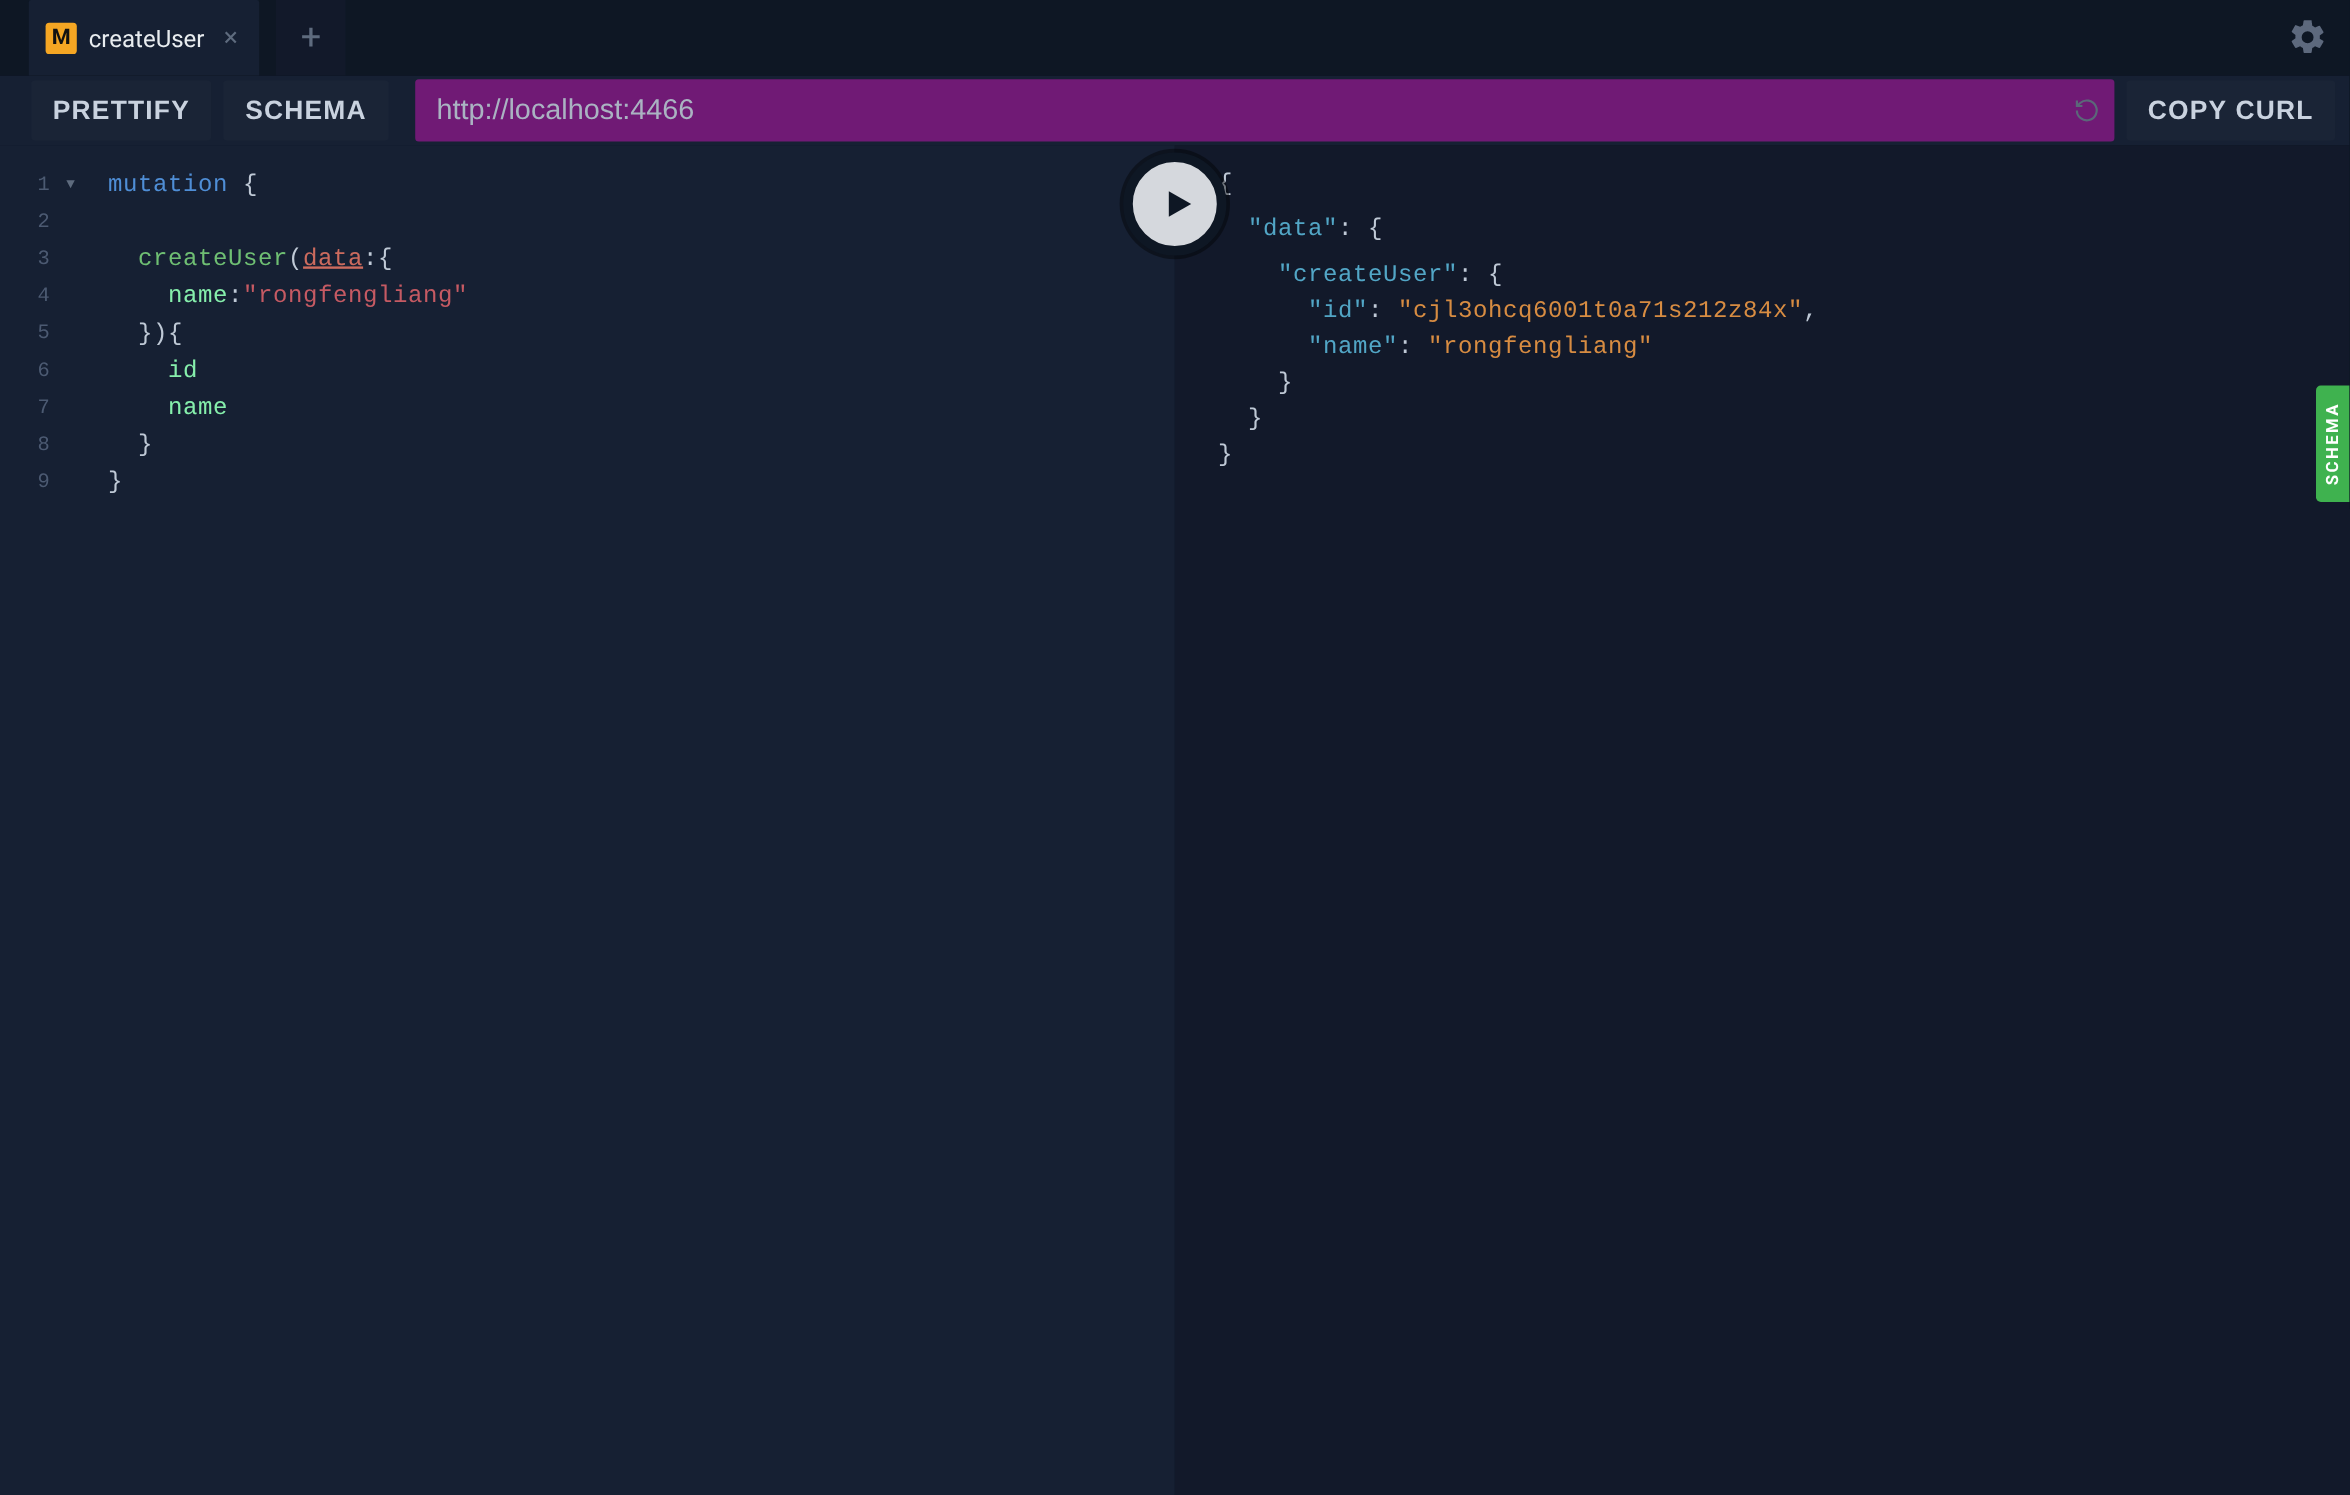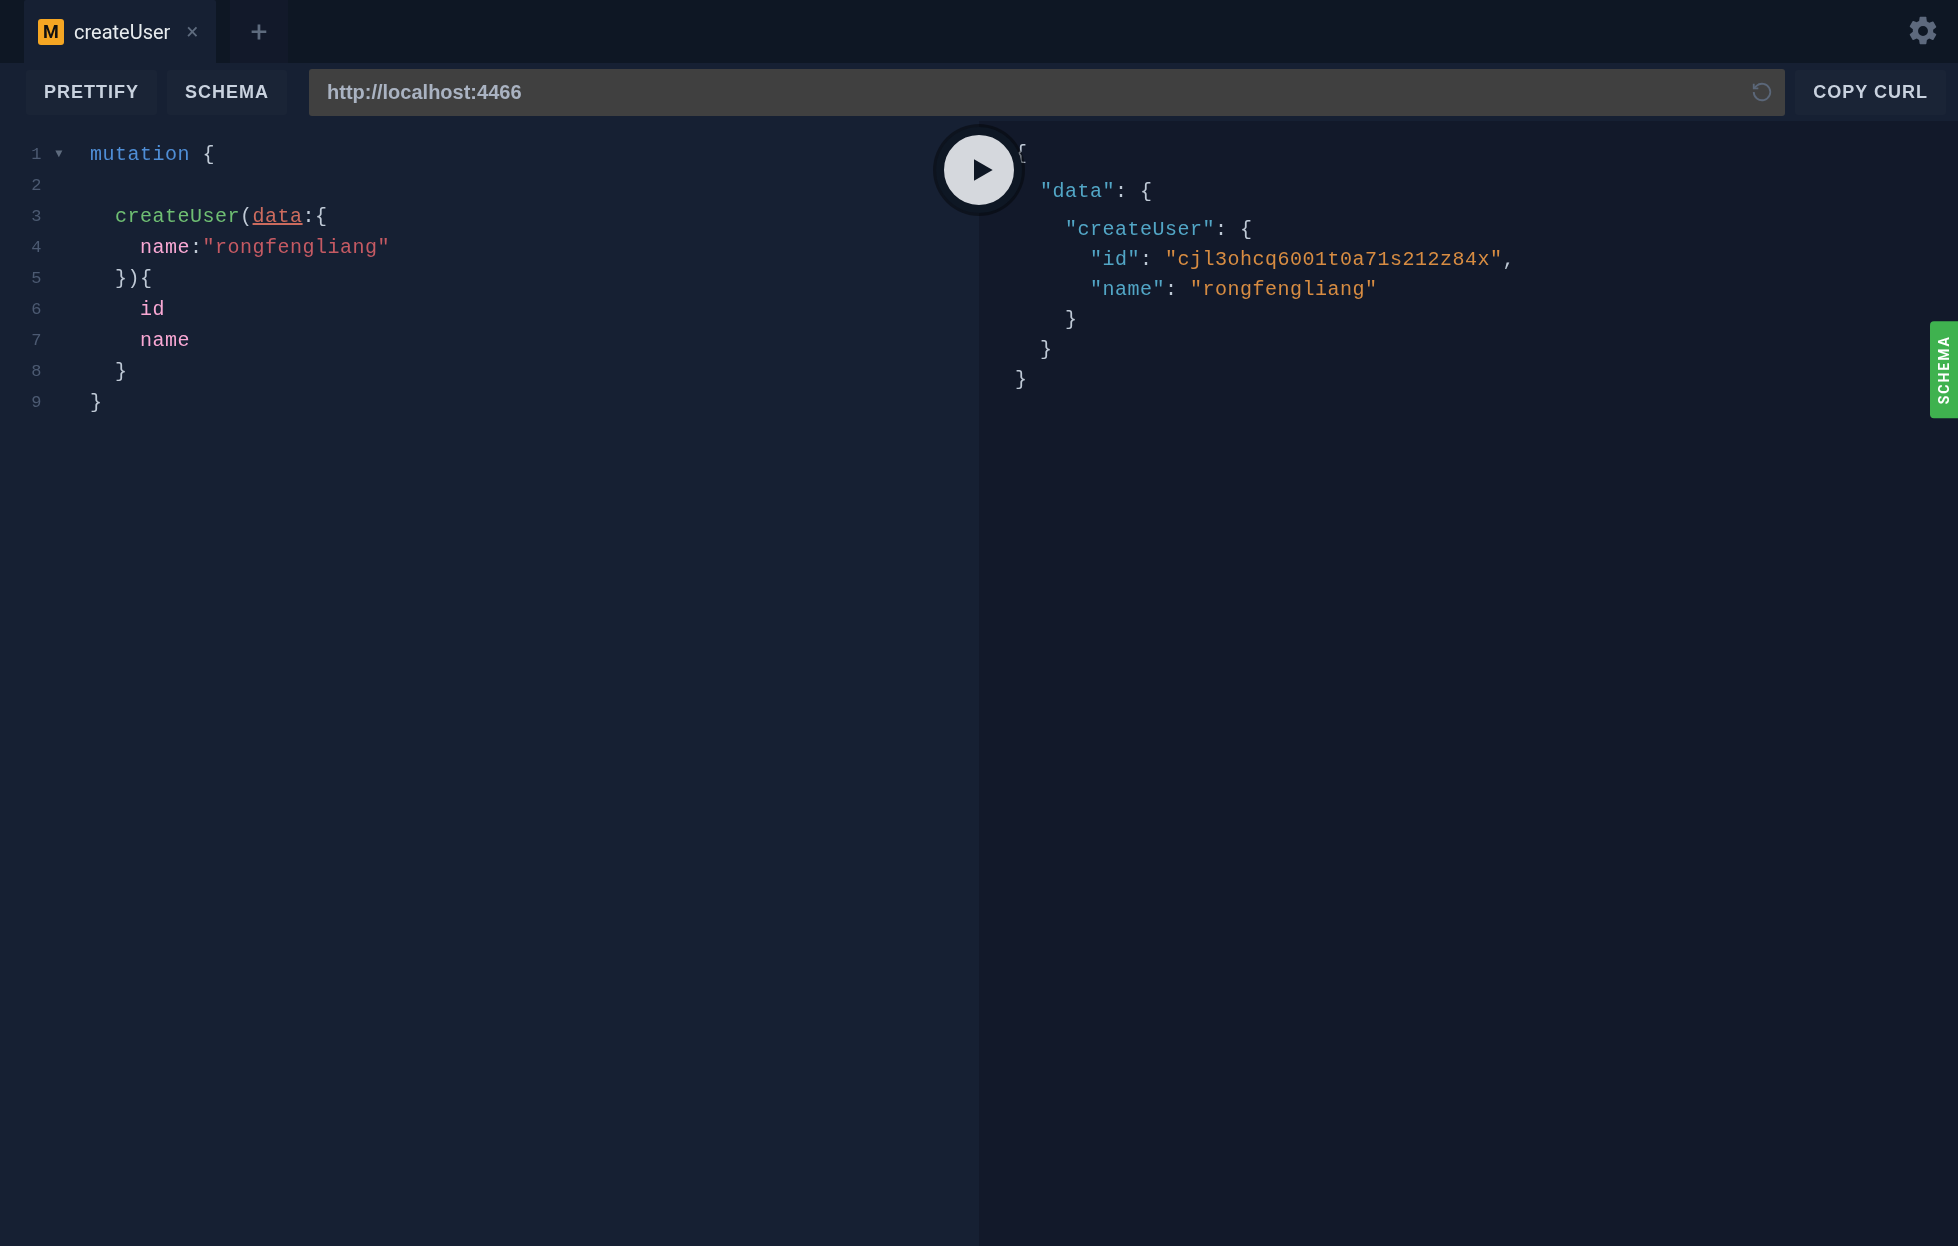--- a/index.html
+++ b/index.html
@@ -72,40 +72,39 @@
     display: flex;
     align-items: center;
     gap: 10px;
     padding: 0 12px 0 26px;
   }
   .tbtn {
     background: #1a2436;
     color: #c9d2df;
     border: none;
     padding: 12px 18px;
-    font-size: 18px;
+    font-size: 22px;
     font-weight: 700;
     letter-spacing: 1px;
     border-radius: 3px;
     cursor: pointer;
   }
   .endpoint-wrap {
     flex: 1;
     position: relative;
   }
   .endpoint {
     width: 100%;
-    background: #404040;
+    background: #701a75;
     border: none;
     color: #aab3c2;
-    font-size: 20px;
+    font-size: 24px;
     padding: 12px 44px 12px 18px;
     border-radius: 3px;
     outline: none;
-    font-weight: bold;
   }
   .reload-icon {
     position: absolute;
     right: 12px; top: 50%;
     transform: translateY(-50%);
     width: 22px; height: 22px;
     color: #5b6779;
     cursor: pointer;
   }
   .toolbar .spacer { width: 2px; }
@@ -151,21 +150,21 @@
     color: #5e6b7e;
     font-size: 12px;
     display: flex; align-items: center; justify-content: center;
     user-select: none;
   }
   .code { white-space: pre; color: #d8dee4; margin-left: 22px; }
   .kw { color: #4f8ed6; }
   .fn { color: #6fbf73; }
   .arg { color: #cc6b5e; text-decoration: underline; text-decoration-color:#cc6b5e; }
   .punc { color: #bfc9d6; }
-  .prop { color: #f9a8d4; }
+  .prop { color: #86efac; }
   .str { color: #c55a63; }
 
   
   .resp {
     font-family: "SFMono-Regular", Consolas, "Liberation Mono", Menlo, monospace;
     font-size: 20px;
     line-height: 30px;
     letter-spacing: 0.5px;
     padding-left: 10px;
   }

